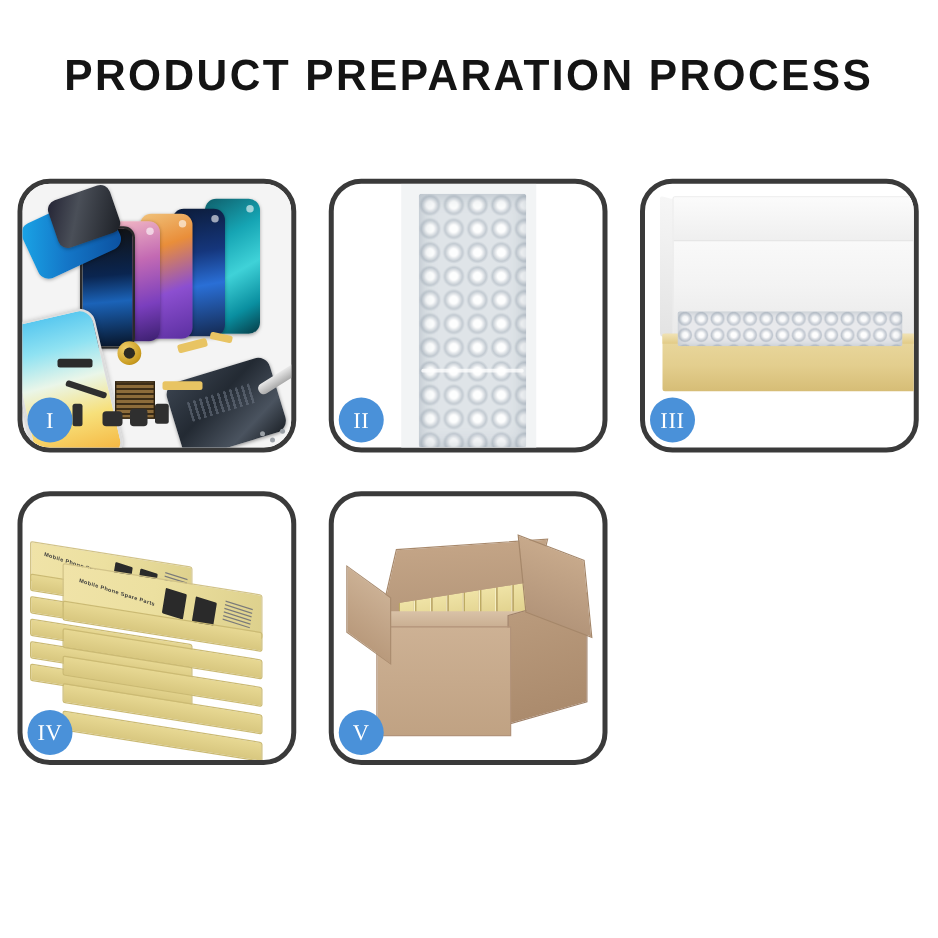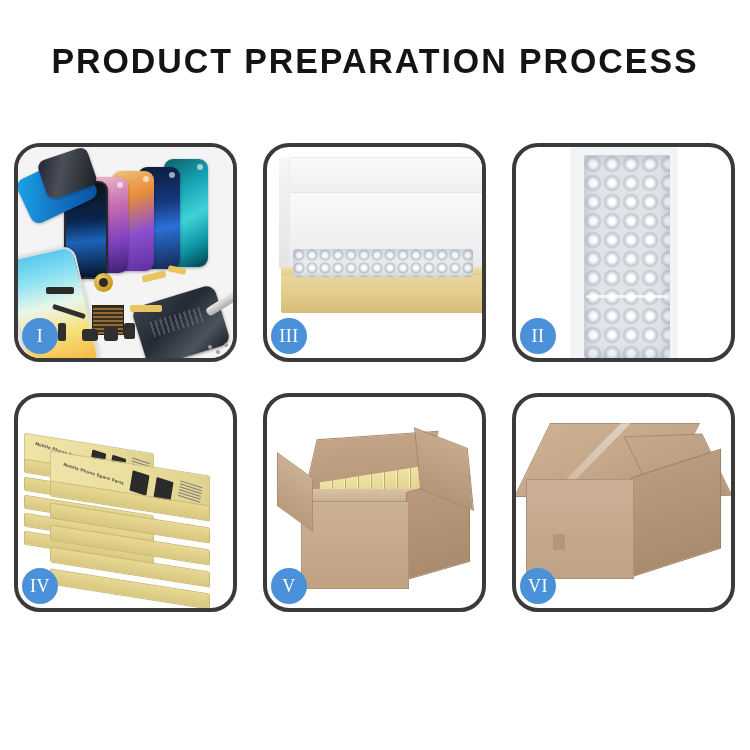--- a/index.html
+++ b/index.html
@@ -273,41 +273,41 @@
               <i></i>
               <i></i>
               <i></i>
             </div>
         </div>
         <div class="badge">I</div>
       </div>
 
       <div class="panel sp">
         <div class="stage">
+          <div class="p2wrap">
+            <div class="p2in"></div>
+            <div class="p2seam"></div>
+          </div>
+        </div>
+        <div class="badge">II</div>
+      </div>
+
+      <div class="panel sp">
+        <div class="stage">
           <div class="p3">
             <div class="lidL"></div>
             <div class="lidR"></div>
             <div class="lid"></div>
             <div class="tray">
               <div class="trayLip"></div>
               <div class="trayIn"></div>
             </div>
           </div>
         </div>
         <div class="badge">III</div>
-      </div>
-
-      <div class="panel sp">
-        <div class="stage">
-          <div class="p2wrap">
-            <div class="p2in"></div>
-            <div class="p2seam"></div>
-          </div>
-        </div>
-        <div class="badge">II</div>
       </div>
 
     </div>
 
     <div class="row">
 
       <div class="panel">
         <div class="stage">
           <div class="stack">
 
@@ -371,32 +371,16 @@
             <div class="cRimV"></div>
             <div class="cSideV"></div>
             <div class="cFrontV"></div>
             <div class="flapLV"></div>
             <div class="flapRV"></div>
           </div>
         </div>
         <div class="badge">V</div>
       </div>
 
-      <div class="panel sp">
-        <div class="stage">
-          <div class="v6">
-            <div class="cTop">
-              <div class="tape"></div>
-            </div>
-            <div class="cTop2"></div>
-            <div class="cSide"></div>
-            <div class="cFront">
-              <div class="tab t1"></div>
-
-            </div>
-          </div>
-        </div>
-        <div class="badge">VI</div>
-      </div>
 
     </div>
   </div>
 </div>
 
 </body></html>

